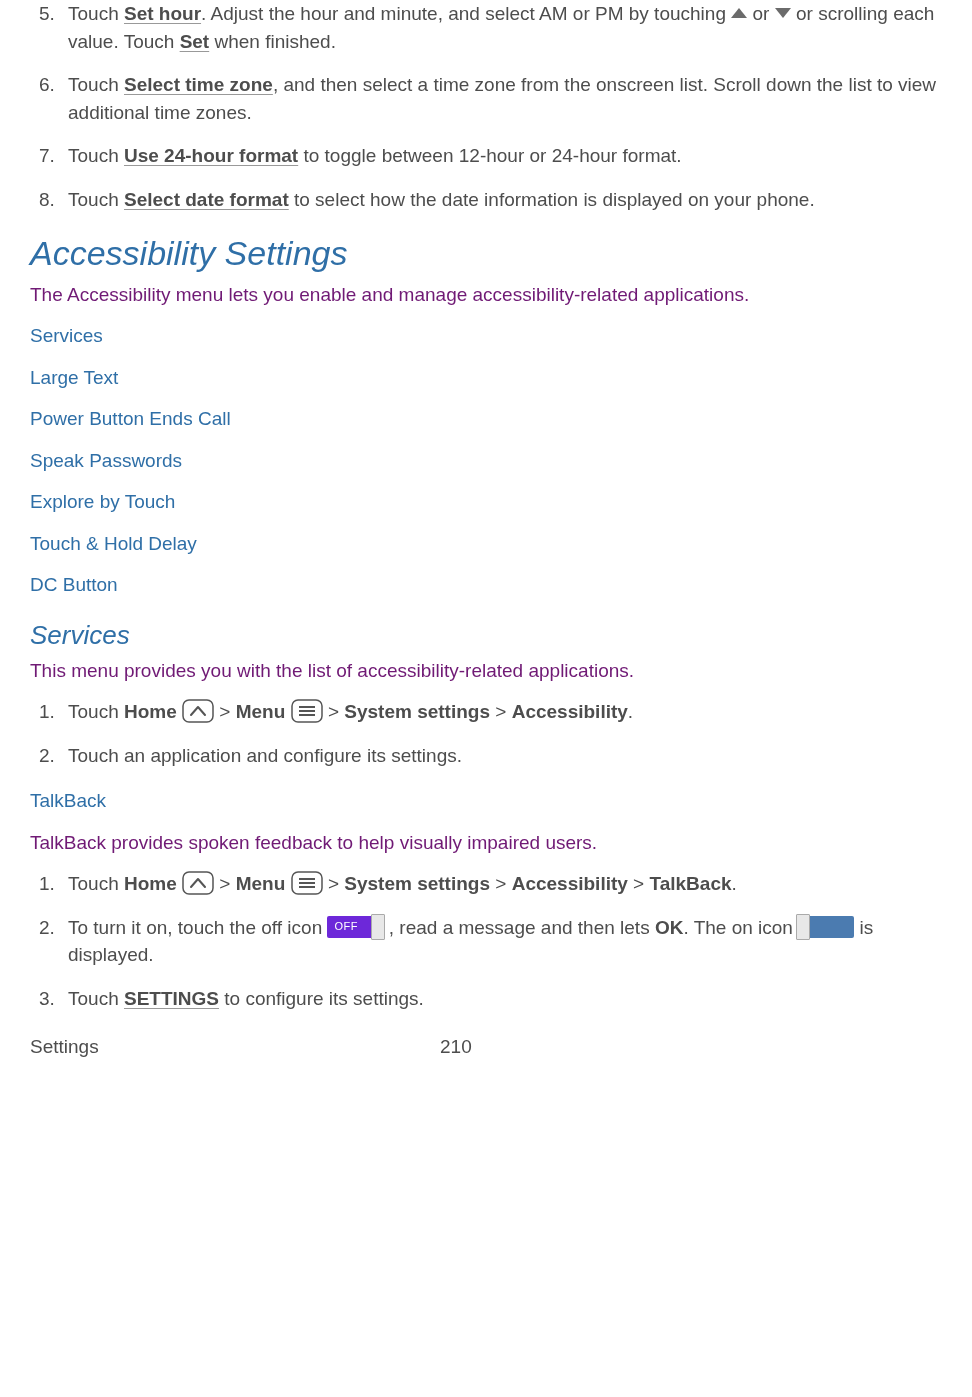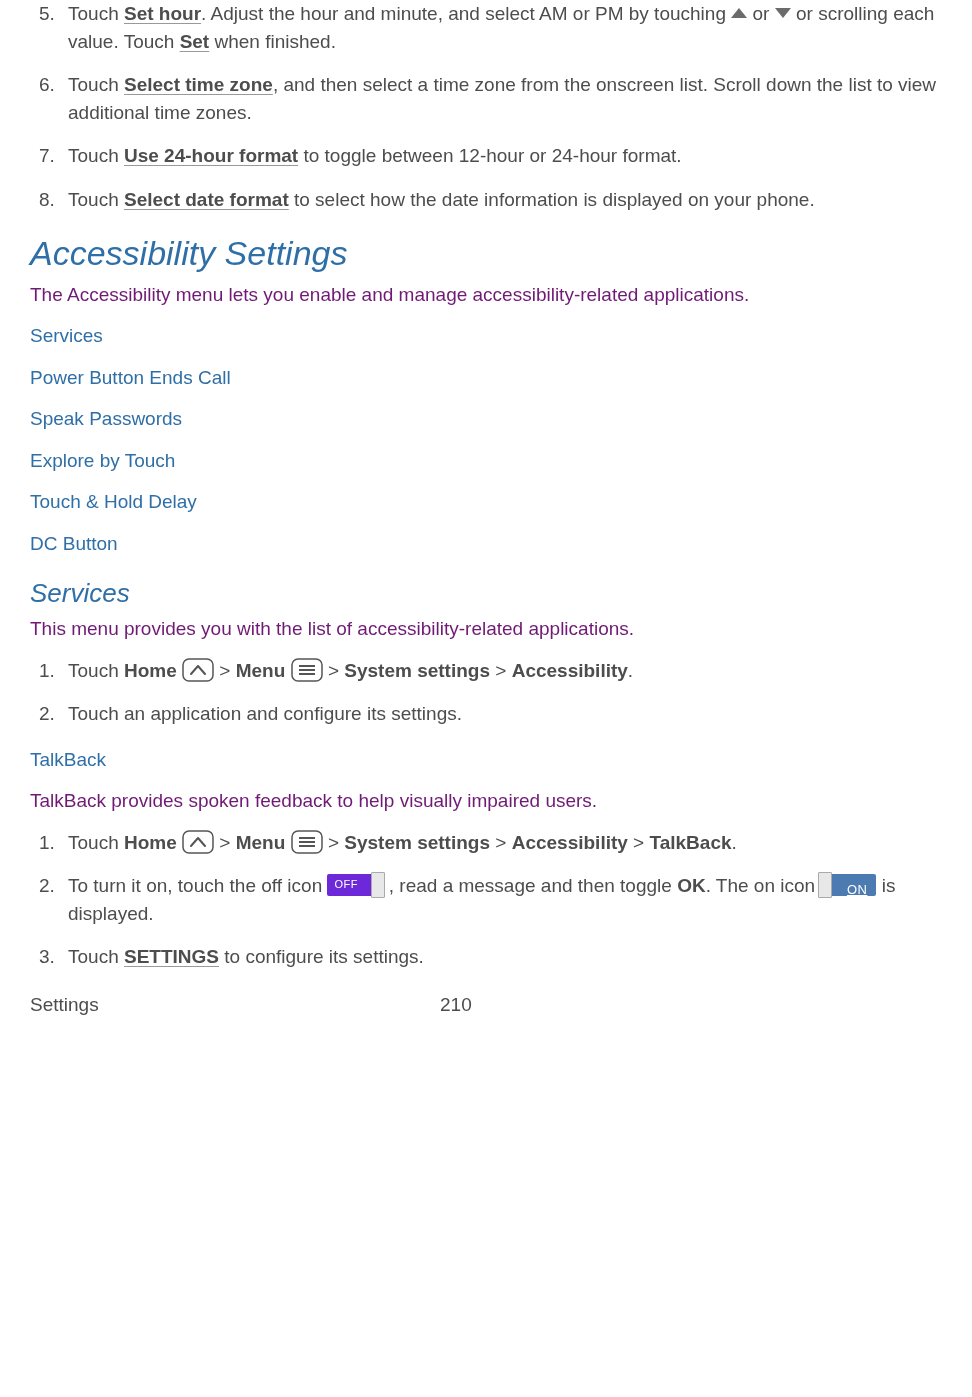--- a/index.html
+++ b/index.html
@@ -131,22 +131,22 @@
     position: absolute;
     left: -2px; top: -2px;
     width: 14px; height: 26px;
     background: #e8e8e8;
     border: 1px solid #aaa;
     border-radius: 1px;
     box-sizing: border-box;
   }
   .on-switch-label {
     position: absolute;
-    right: 9px; top: 7px;
-    font-size: 13px;
+    right: 9px; top: 19px;
+    font-size: 11px;
     color: #fff;
     letter-spacing: 0.5px;
     font-family: Arial, sans-serif;
     text-decoration: underline;
   }
 </style>
 </head>
 <body>
 
 <ol start="5">
@@ -162,20 +162,21 @@
   <li>
     <span>Touch </span><span class="bold-under">Select date format</span><span> to select how the date information is displayed on your phone.</span>
   </li>
 </ol>
 
 <h1 class="heading">Accessibility Settings</h1>
 <p class="desc">The Accessibility menu lets you enable and manage accessibility-related applications.</p>
 
 <div>
   <span class="link-item">Services</span>
+  <span class="link-item">Large Text</span>
   <span class="link-item">Power Button Ends Call</span>
   <span class="link-item">Speak Passwords</span>
   <span class="link-item">Explore by Touch</span>
   <span class="link-item">Touch &amp; Hold Delay</span>
   <span class="link-item">DC Button</span>
 </div>
 
 <h2 class="heading">Services</h2>
 <p class="desc">This menu provides you with the list of accessibility-related applications.</p>
 
@@ -219,21 +220,21 @@
         <svg width="32" height="24" viewBox="0 0 32 24">
           <rect x="1" y="1" width="30" height="22" rx="6" ry="6" fill="none" stroke="#555" stroke-width="1.5"></rect>
           <line x1="8" y1="8" x2="24" y2="8" stroke="#555" stroke-width="2"></line>
           <line x1="8" y1="12" x2="24" y2="12" stroke="#555" stroke-width="2"></line>
           <line x1="8" y1="16" x2="24" y2="16" stroke="#555" stroke-width="2"></line>
         </svg>
       </span>
     <span> &gt; </span><span class="bold">System settings</span><span> &gt; </span><span class="bold">Accessibility</span><span> &gt; </span><span class="bold">TalkBack</span><span>.</span>
   </li>
   <li>
-    <span>To turn it on, touch the off icon </span><span class="off-switch"><span class="off-switch-label">OFF</span></span><span> , read a message and then toggle </span><span class="bold">OK</span><span>.  The on icon </span><span class="on-switch"><span class="on-switch-label">ON</span></span><span> is displayed.</span>
+    <span>To turn it on, touch the off icon </span><span class="off-switch"><span class="off-switch-label">OFF</span></span><span> , read a message and then lets </span><span class="bold">OK</span><span>.  The on icon </span><span class="on-switch"><span class="on-switch-label">ON</span></span><span> is displayed.</span>
   </li>
   <li>
     <span>Touch </span><span class="bold-under">SETTINGS</span><span> to configure its settings.</span>
   </li>
 </ol>
 
 <div class="footer">
   <span class="footer-left">Settings</span>
   <span>210</span>
 </div>

